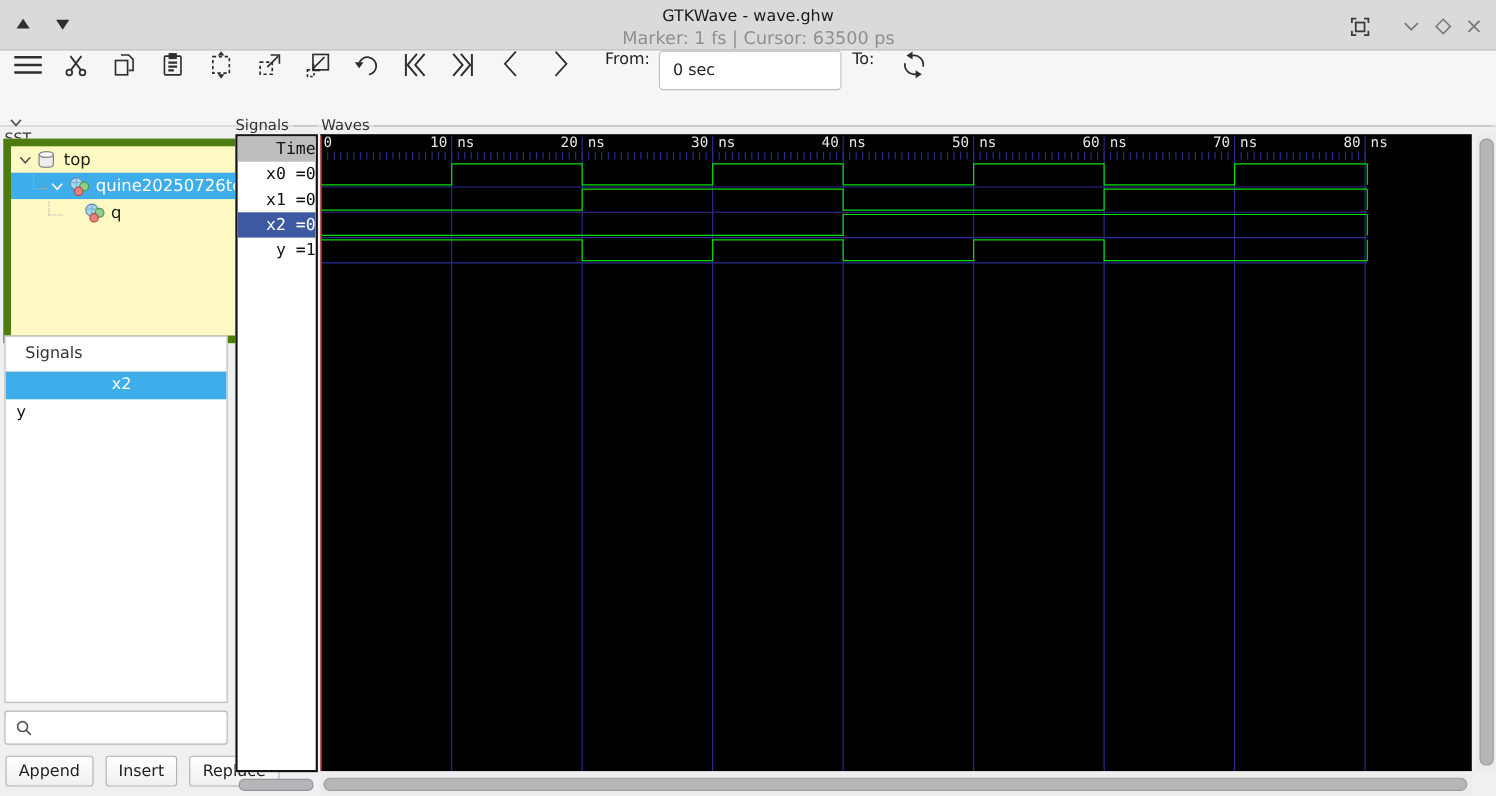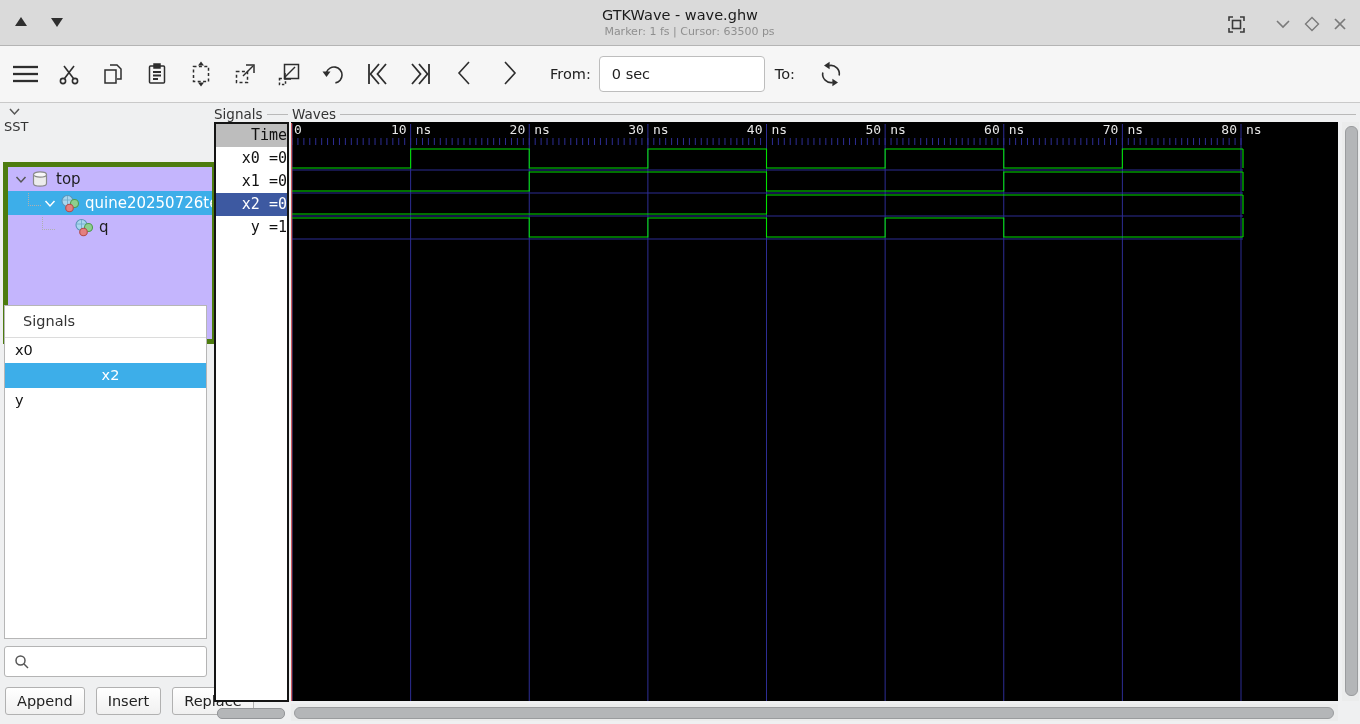--- a/index.html
+++ b/index.html
@@ -7,36 +7,36 @@
        font-family:"DejaVu Sans","Liberation Sans",sans-serif;color:#222;
        -webkit-font-smoothing:antialiased;}
   .mono{font-family:"DejaVu Sans Mono","Liberation Mono",monospace;text-align:right;}
 
   
   .titlebar{position:absolute;left:0;top:0;width:1360px;height:45px;background:#dadada;
             border-bottom:1px solid #b4b4b4;}
   .tb-arrow{position:absolute;top:16px;width:14px;height:12px;cursor:default;}
   .tb-title-wrap{position:absolute;left:0;right:0;top:7px;text-align:center;line-height:1.15;}
   .tb-title{font-size:14.5px;color:#1b1b1b;}
-  .tb-status{font-size:11px;color:#8f8f8f;margin-top:2px;margin-left:19px;}
+  .tb-status{font-size:16px;color:#8f8f8f;margin-top:2px;margin-left:19px;}
   .winctl{position:absolute;top:12px;width:24px;height:24px;display:flex;align-items:center;justify-content:center;}
 
   
-  .toolbar{position:absolute;left:0;top:46px;width:1360px;height:57px;background:#f6f6f6;
-           border-bottom:1px solid #c9c9c9;display:flex;align-items:center;padding-left:12px;box-sizing:border-box;}
+  .toolbar{position:absolute;left:0;top:46px;width:1360px;height:69px;background:#f6f6f6;
+           border-bottom:1px solid #c9c9c9;display:flex;padding-left:12px;box-sizing:border-box;}
   .tool-btn{width:26px;height:26px;margin-right:18px;display:flex;align-items:center;justify-content:center;flex:0 0 auto;}
   .tool-label{font-size:14.5px;color:#222;margin:0 8px 0 10px;flex:0 0 auto;}
   .tool-input{width:152px;height:34px;border:1px solid #bdbdbd;border-radius:4px;background:#fff;
               font-size:14.5px;color:#222;padding:0 0 0 12px;outline:none;
               font-family:"DejaVu Sans","Liberation Sans",sans-serif;flex:0 0 auto;}
 
   
   .sst-head{position:absolute;left:4px;top:105px;height:18px;display:flex;align-items:center;font-size:13px;color:#333;flex-direction:column;}
-  .tree-box{position:absolute;left:3px;top:126px;width:204px;height:172px;background:#c4b5fd;
-            border:5px solid #4d7c0f;overflow:hidden;margin-top:36px;}
+  .tree-box{position:absolute;left:3px;top:126px;width:204px;height:172px;background:#fef9c3;
+            border:7px solid #4d7c0f;overflow:hidden;}
   .tree-row{height:24px;display:flex;align-items:center;white-space:nowrap;overflow:hidden;font-size:15px;color:#1d1d1d;}
   .tree-row.sel{background:#3daee9;color:#fff;}
   .guide{width:12px;height:12px;border-left:1px dotted #b0b0b0;border-bottom:1px dotted #b0b0b0;
          margin:-8px 2px 0 0;flex:0 0 auto;}
   .exp{width:14px;height:14px;flex:0 0 auto;margin-right:3px;}
   .spacer{width:17px;flex:0 0 auto;}
   .ticon{flex:0 0 auto;margin-right:5px;}
 
   
   .browser-box{position:absolute;left:4px;top:305px;width:201px;height:332px;background:#fff;
@@ -252,21 +252,20 @@
           <circle cx="14.5" cy="9.5" r="4" fill="#8ecf8e" stroke="#4f9a4f" stroke-width="1.1"></circle>
           <circle cx="9.5" cy="14" r="3.8" fill="#e38080" stroke="#b54a4a" stroke-width="1.1"></circle>
         </svg>
         <span>q</span>
       </div>
     </div>
 
   <div class="browser-box">
     <div class="browser-head">Signals</div>
     <div id="browser-rows">
-        <div class="browser-row">x0</div>
         <div class="browser-row sel">x2</div>
         <div class="browser-row">y</div>
       </div>
   </div>
 
   <div class="search-box">
     <svg width="16" height="16" fill="none" stroke="#555" stroke-width="1.5" style="margin-left:9px">
       <circle cx="6.5" cy="6.5" r="4.5"></circle>
         <line x1="10" y1="10" x2="14" y2="14"></line>
     </svg>

